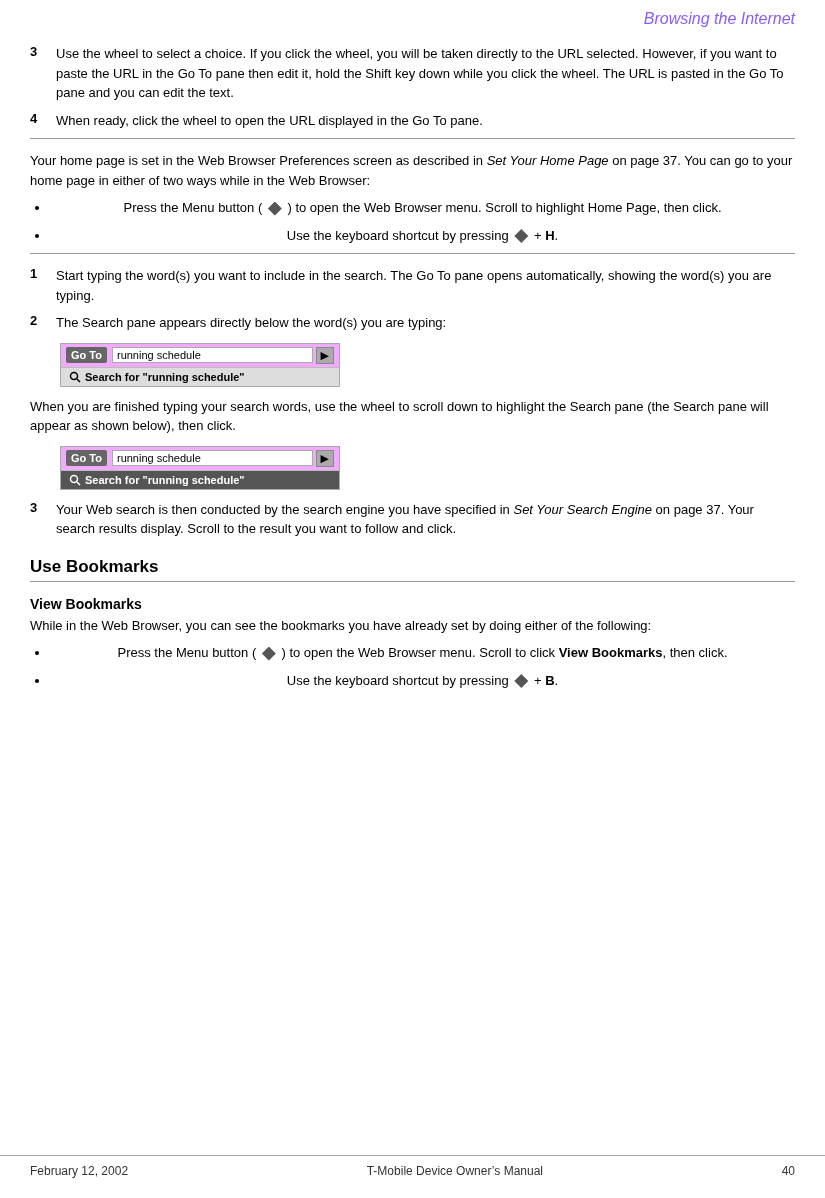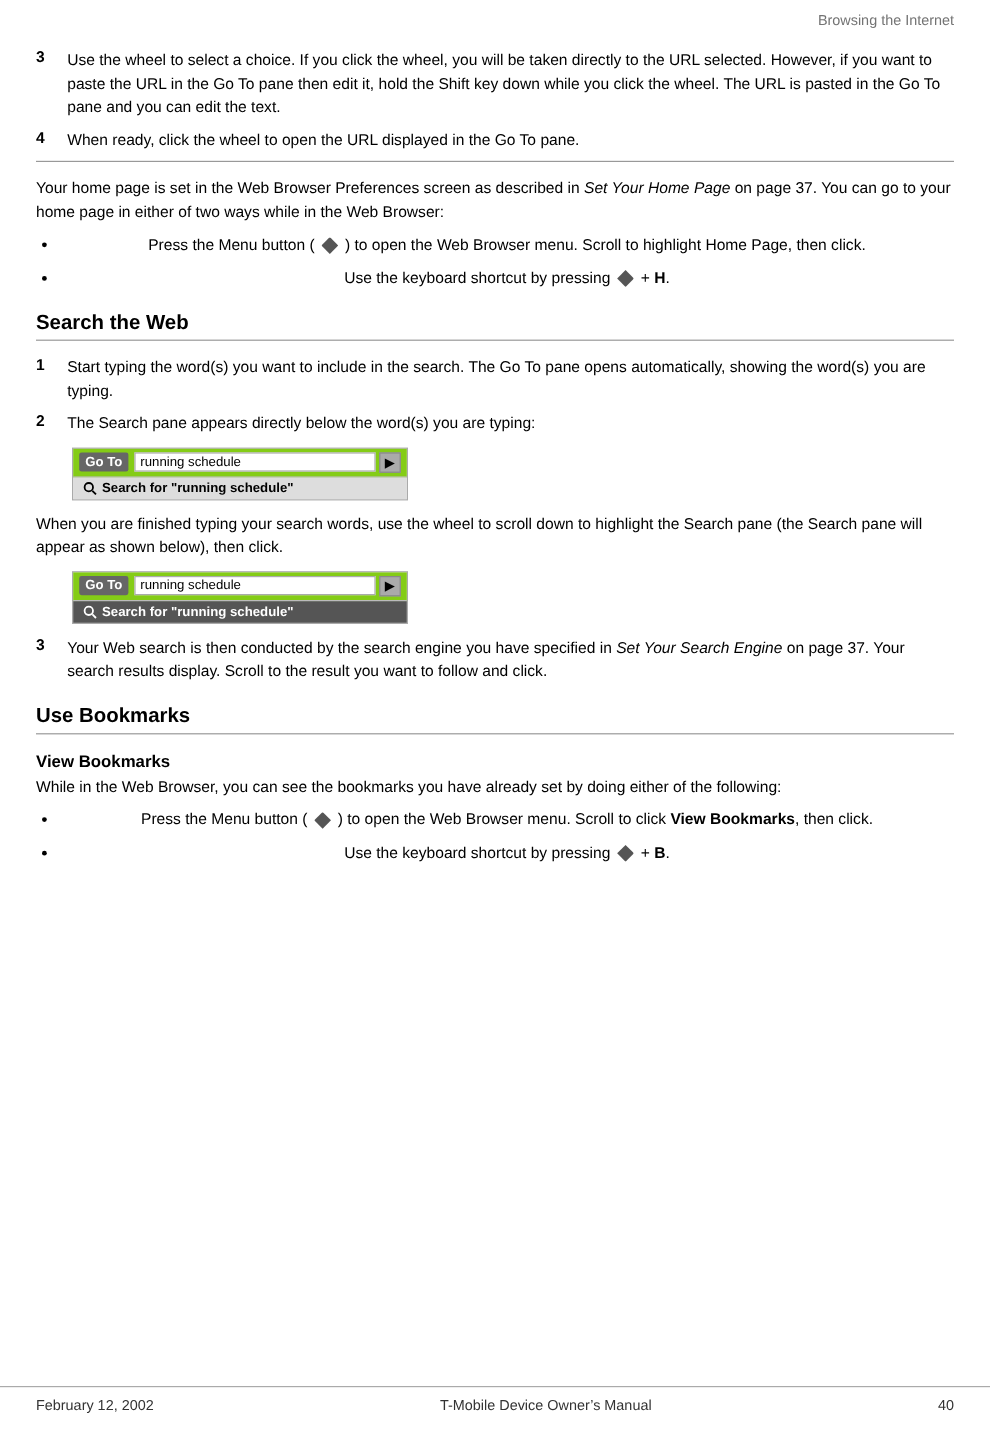--- a/index.html
+++ b/index.html
@@ -9,23 +9,24 @@
       color: #000;
       background: #fff;
       width: 825px;
       min-height: 1198px;
       position: relative;
     }
 
     .page-header {
       text-align: right;
       padding: 10px 30px 6px 30px;
-      font-size: 12px;
-      color: #737373;
+      font-size: 16px;
+      color: #8b5cf6;
       border-bottom: none;
+      font-style: italic;
     }
 
     .content {
       padding: 10px 30px 60px 30px;
     }
 
     .step-block {
       display: flex;
       margin-bottom: 8px;
       align-items: flex-start;
@@ -93,21 +94,21 @@
       flex-direction: column;
       border: 1px solid #aaa;
       width: 280px;
       background: #f5f5f5;
     }
 
     .goto-row {
       display: flex;
       align-items: center;
       padding: 3px 5px;
-      background: #84cc16;
+      background: #f0abfc;
       border-bottom: 1px solid #bbb;
     }
 
     .goto-label {
       background: #666;
       color: #fff;
       font-size: 11px;
       font-weight: bold;
       padding: 2px 5px;
       margin-right: 5px;
@@ -202,21 +203,20 @@
 
   <ul class="bullet-list">
     <li class="bullet-item">
       Press the Menu button ( <span class="menu-btn-icon"></span> ) to open the Web Browser menu. Scroll to highlight Home Page, then click.
     </li>
     <li class="bullet-item">
       Use the keyboard shortcut by pressing&nbsp;<span class="menu-btn-icon"></span>&nbsp;+&nbsp;<span class="bold">H</span>.
     </li>
   </ul>
 
-  <div class="section-heading">Search the Web</div>
   <hr class="section-rule">
 
 
   <div class="step-block">
     <span class="step-number">1</span>
     <span class="step-text">Start typing the word(s) you want to include in the search. The Go To pane opens automatically, showing the word(s) you are typing.</span>
   </div>
 
   <div class="step-block">
     <span class="step-number">2</span>

